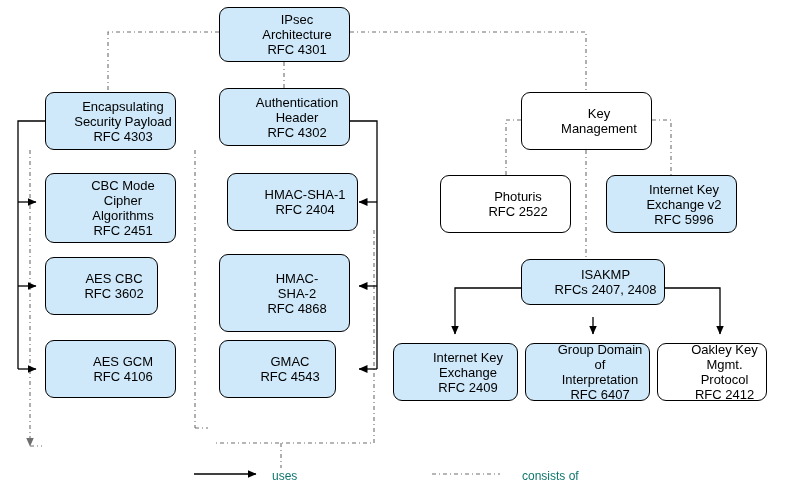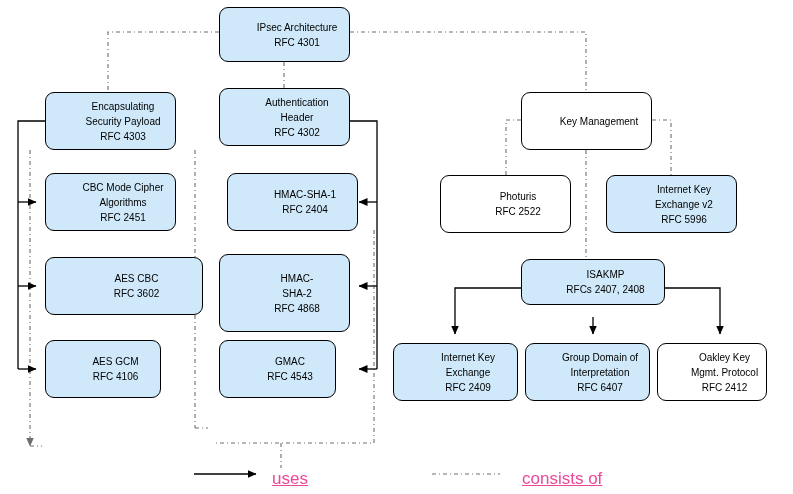--- a/index.html
+++ b/index.html
@@ -2,25 +2,25 @@
 <html><head>
 <meta charset="utf-8">
 <style>
   html,body{margin:0;padding:0;background:#ffffff;}
   body{width:793px;height:494px;position:relative;overflow:hidden;
        font-family:"Liberation Sans", sans-serif;}
   #canvas{position:absolute;left:0;top:0;width:793px;height:494px;}
   svg.wires{position:absolute;left:0;top:0;width:793px;height:494px;pointer-events:none;}
   .node{position:absolute;box-sizing:border-box;border:1.4px solid #000;
         border-radius:9px;display:flex;align-items:center;justify-content:center;
-        text-align:center;font-size:10px;line-height:15px;color:#000;
+        text-align:center;font-size:13px;line-height:15px;color:#000;
         background:#cfe9fa;z-index:3;padding-left:25px;}
   .node.white{background:#ffffff;}
   .node .lbl{display:block;padding:0 3px;white-space:pre-line;}
-  .legend{position:absolute;z-index:4;font-size:17px;color:#ec4899;text-decoration:underline;}
+  .legend{position:absolute;z-index:4;font-size:12px;color:#0f766e;}
   .legend-uses-label{left:272px;top:469px;}
   .legend-consists-label{left:522px;top:469px;}
 </style>
 </head>
 <body>
 
 <div id="canvas">
 
   <svg class="wires" viewBox="0 0 793 494" xmlns="http://www.w3.org/2000/svg">
     <defs>
@@ -90,52 +90,52 @@
 RFC 4303</span>
       </div>
       <div class="node" style="left: 219px; top: 88px; width: 131px; height: 58px;">
         <span class="lbl">Authentication
 Header
 RFC 4302</span>
       </div>
       <div class="node white" style="left: 521px; top: 92px; width: 131px; height: 58px;">
         <span class="lbl">Key Management</span>
       </div>
-      <div class="node" style="left: 45px; top: 173px; width: 131px; height: 58px;">
+      <div class="node" style="left: 45px; top: 173px; width: 131px; height: 70px;">
         <span class="lbl">CBC Mode Cipher
 Algorithms
 RFC 2451</span>
       </div>
       <div class="node" style="left: 219px; top: 173px; width: 131px; height: 58px; margin-left: 8px;">
         <span class="lbl">HMAC-SHA-1
 RFC 2404</span>
       </div>
       <div class="node white" style="left: 440px; top: 175px; width: 131px; height: 58px; align-items: center;">
         <span class="lbl">Photuris
 RFC 2522</span>
       </div>
       <div class="node" style="left: 606px; top: 175px; width: 131px; height: 58px;">
         <span class="lbl">Internet Key
 Exchange v2
 RFC 5996</span>
       </div>
-      <div class="node" style="left: 45px; top: 257px; width: 158px; height: 58px;">
+      <div class="node" style="left: 45px; top: 257px; width: 113px; height: 58px;">
         <span class="lbl">AES CBC
 RFC 3602</span>
       </div>
       <div class="node" style="left: 219px; top: 254px; width: 131px; height: 78px;">
         <span class="lbl">HMAC-
 SHA-2
 RFC 4868</span>
       </div>
       <div class="node" style="left: 521px; top: 259px; width: 144px; height: 46px;">
         <span class="lbl">ISAKMP
 RFCs 2407, 2408</span>
       </div>
-      <div class="node" style="left: 45px; top: 340px; width: 116px; height: 58px;">
+      <div class="node" style="left: 45px; top: 340px; width: 131px; height: 58px;">
         <span class="lbl">AES GCM
 RFC 4106</span>
       </div>
       <div class="node" style="left: 219px; top: 340px; width: 117px; height: 58px;">
         <span class="lbl">GMAC
 RFC 4543</span>
       </div>
       <div class="node" style="left: 393px; top: 343px; width: 125px; height: 58px;">
         <span class="lbl">Internet Key
 Exchange

